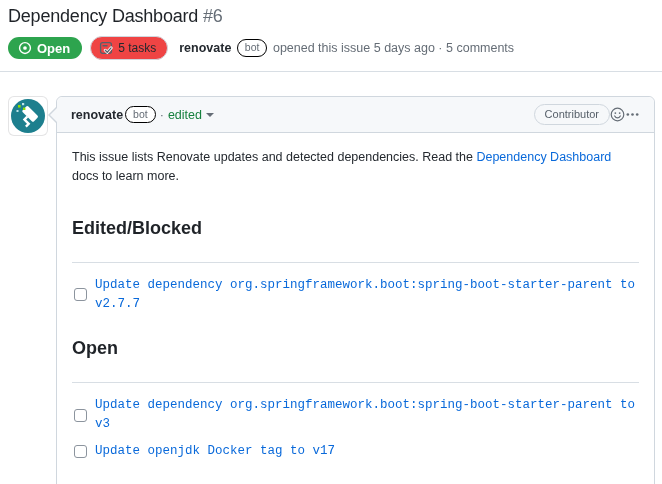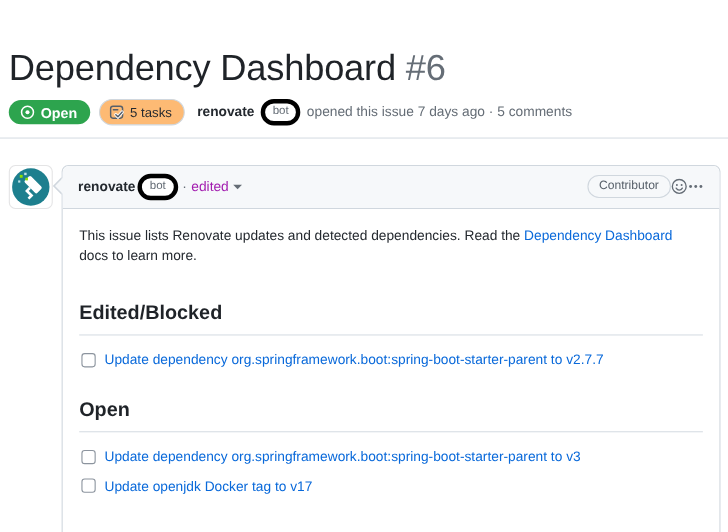--- a/index.html
+++ b/index.html
@@ -8,40 +8,40 @@
     font-family: "Liberation Sans", "DejaVu Sans", sans-serif;
     color: #24292f;
     width: 662px; height: 484px;
     overflow: hidden;
     -webkit-font-smoothing: antialiased;
   }
   .page { width: 662px; height: 484px; overflow: hidden; background: #fff; }
 
   
   .issue-header { padding: 6px 8px 0 8px; }
-  .issue-title { font-size: 33px; font-weight: 400; color: #1f2328; letter-spacing: -0.2px; margin-bottom: 9px; margin-top: 37px; }
+  .issue-title { font-size: 18px; font-weight: 400; color: #1f2328; letter-spacing: -0.2px; margin-bottom: 9px; }
   .issue-title .issue-number { color: #656d76; font-weight: 400; }
 
   .status-row { display: flex; align-items: center; margin-bottom: 11px; }
   .state-badge {
     display: inline-flex; align-items: center; gap: 5px;
     background: var(--open-green, #2da44e); color: #fff;
     border-radius: 2em; padding: 4px 12px 4px 10px;
     font-size: 13px; font-weight: 600; line-height: 1;
   }
   .tasks-pill {
     display: inline-flex; align-items: center; gap: 5px;
     border: 1px solid #d0d7de; border-radius: 2em;
     padding: 4px 11px 4px 8px; margin-left: 8px;
-    font-size: 12px; font-weight: 500; color: #24292f; line-height: 1; background:#fdba74;
+    font-size: 12px; font-weight: 500; color: #24292f; line-height: 1; background:#ef4444;
   }
   .header-meta { margin-left: 11px; font-size: 12.5px; color: #656d76; }
   .header-meta .author { font-weight: 700; color: #24292f; }
   .bot-pill {
-    display: inline-block; border: 4px solid #000000; border-radius: 2em;
+    display: inline-block; border: 1px solid #000000; border-radius: 2em;
     font-size: 10.5px; color: #656d76; padding: 1px 7px 2px; line-height: 1.2;
     margin: 0 2px; background: #fff; vertical-align: 1px;
   }
   .full-divider { border: 0; border-top: 1px solid #d8dee4; margin: 0; }
 
   
   .timeline { display: flex; align-items: flex-start; padding: 24px 7px 0 8px; }
   .avatar {
     width: 40px; height: 40px; flex: 0 0 40px; border-radius: 6px;
     background: #fff; border: 1px solid rgba(31,35,40,0.12);
@@ -61,40 +61,40 @@
   .caret::after  { left: 1px;  border-right-color: #f6f8fa; }
 
   .comment-header {
     display: flex; align-items: center;
     background: #f6f8fa; border-bottom: 1px solid #d0d7de;
     border-radius: 6px 6px 0 0;
     padding: 7px 14px; font-size: 12.5px; color: #656d76;
   }
   .comment-header .author { font-weight: 700; color: #24292f; cursor: pointer; }
   .comment-header .meta-text { margin-left: 2px; }
-  .edited-btn { display: inline-flex; align-items: center; gap: 4px; margin-left: 4px; cursor: pointer; color: #a21caf; }
+  .edited-btn { display: inline-flex; align-items: center; gap: 4px; margin-left: 4px; cursor: pointer; color: #15803d; }
   .caret-down { width: 0; height: 0; border-left: 4px solid transparent; border-right: 4px solid transparent; border-top: 4px solid #656d76; display: inline-block; }
   .header-right { margin-left: auto; display: flex; align-items: center; gap: 0; }
   .contributor-pill {
     border: 1px solid #d0d7de; border-radius: 2em; background: transparent;
     font-size: 11px; color: #57606a; padding: 2px 10px; line-height: 1.4; white-space: nowrap;
   }
   .icon-btn { display: inline-flex; align-items: center; cursor: pointer; color: #656d76; }
 
   
   .comment-body { padding: 15px 15px 16px; font-size: 12.5px; line-height: 1.5; color: #24292f; }
   .comment-body a { color: var(--link-blue, #0969da); text-decoration: none; cursor: pointer; }
   .intro { margin-bottom: 29px; }
   .md-h2 {
     font-size: 18px; font-weight: 700; color: #1f2328;
-    margin: 22px 0 13px; padding-bottom: 6px; border-bottom: 1px solid #d8dee4;
+    margin: 22px 0 13px; padding-bottom: 20px; border-bottom: 1px solid #d8dee4;
   }
   .section-desc { margin-bottom: 13px; line-height: 1.6; }
   .task-list { list-style: none; margin: 0 0 18px; padding-left: 2px; }
-  .task-item { display: flex; align-items: center; margin: 8px 0; }
+  .task-item { display: flex; align-items: center; margin: 8px 0; font-family: Liberation Mono, monospace; }
   .task-checkbox {
     width: 13px; height: 13px; flex: 0 0 13px; margin-right: 8px;
     border: 1px solid #8c949e; border-radius: 3px; background: #fff; cursor: pointer;
   }
 </style>
 </head>
 <body>
 
 <div class="page">
 
@@ -116,21 +116,21 @@
           <rect x="1.8" y="1.8" width="12.4" height="12.4" rx="2.4" fill="none" stroke="#57606a" stroke-width="1.5"></rect>
           <line x1="4.6" y1="5.4" x2="9.2" y2="5.4" stroke="#57606a" stroke-width="1.5" stroke-linecap="round"></line>
           <path d="M7.2 10.6 l2.2 2.2 4.4-4.9" fill="none" stroke="#fff" stroke-width="3.4" stroke-linecap="round"></path>
           <path d="M7.2 10.6 l2.2 2.2 4.4-4.9" fill="none" stroke="#57606a" stroke-width="1.5" stroke-linecap="round" stroke-linejoin="round"></path>
         </svg>
         <span>5 tasks</span>
       </span>
       <span class="header-meta">
         <span class="author">renovate</span>
         <span class="bot-pill">bot</span>
-        <span>opened this issue 7 days ago</span>
+        <span>opened this issue 5 days ago</span>
         <span>·</span>
         <span>5 comments</span>
       </span>
     </div>
   </div>
   <hr class="full-divider">
 
   <div class="timeline">
     <div class="avatar">
       <svg width="36" height="36" viewBox="0 0 36 36">

